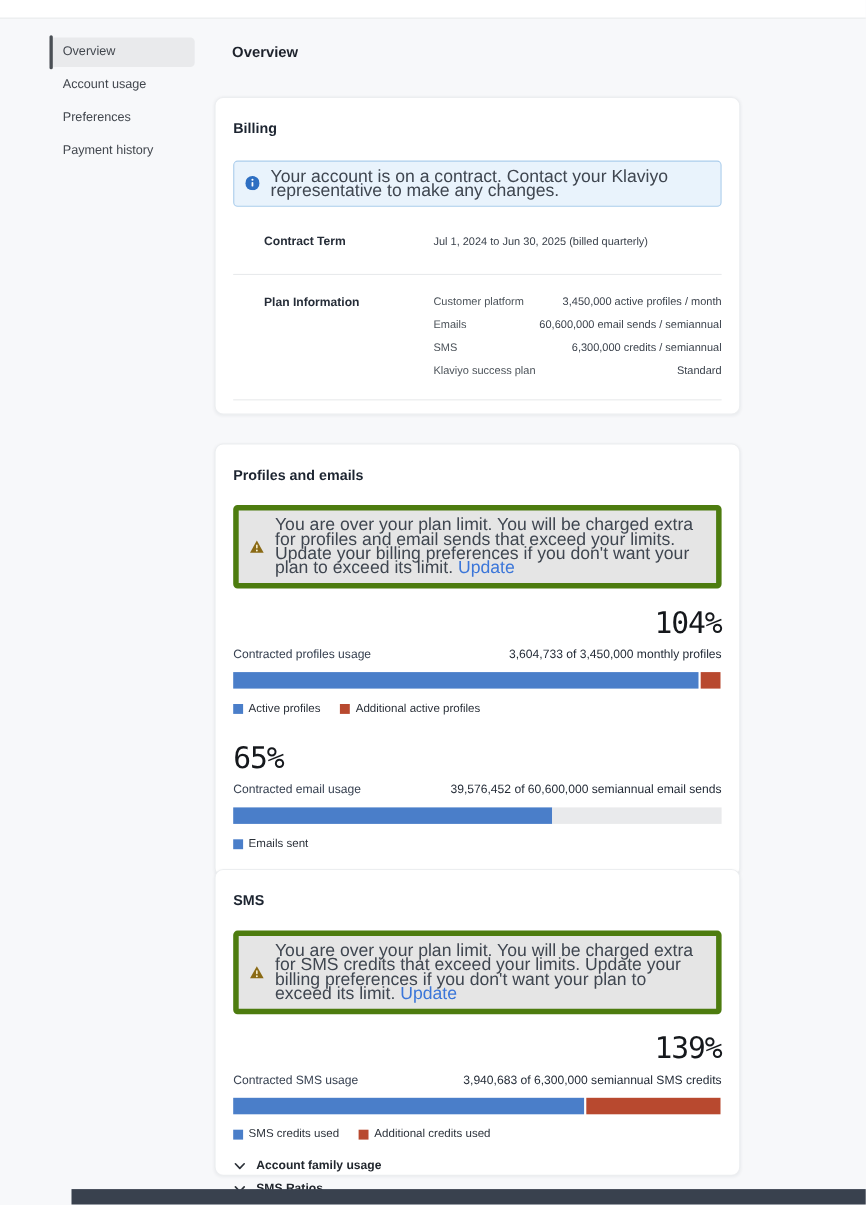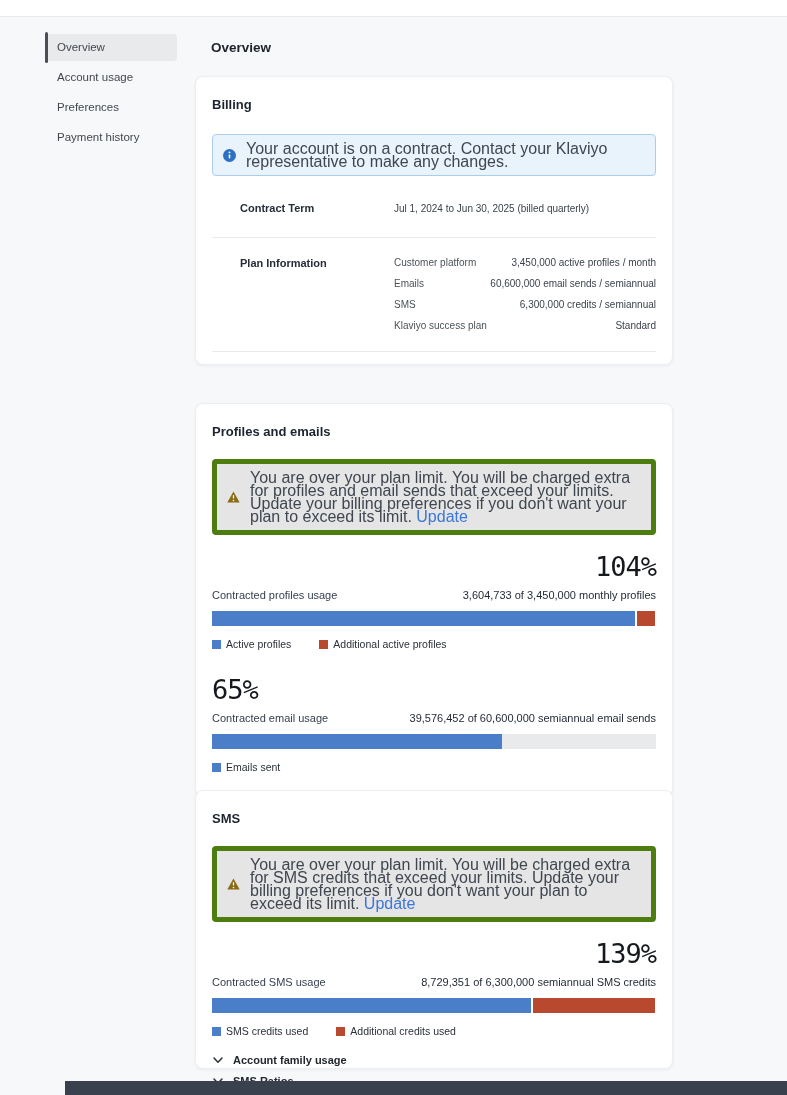--- a/index.html
+++ b/index.html
@@ -31,21 +31,21 @@
   }
   
   .main { position: absolute; left: 195px; top: 34px; width: 478px; }
   .page-title { font-size: 13.5px; font-weight: bold; color: #1d222b; padding: 6px 0 0 16px; }
   .card {
     position: absolute; left: 195px; width: 478px;
     background: #ffffff; border: 1px solid #eceef0; border-radius: 8px;
     box-shadow: 0 1px 3px rgba(20,30,50,0.06);
     padding: 20px 16px 16px 16px;
   }
-  .card-billing { top: 76px; height: 289px; }
+  .card-billing { top: 88px; height: 289px; }
   .card-profiles { top: 403px; height: 394px; }
   .card-sms { top: 790px; height: 279px; }
   .card-title { font-size: 13px; font-weight: bold; color: #1c2430; }
   
   .banner {
     display: flex; align-items: flex-start;
     border-radius: 4px; padding: 7px 10px;
     font-size: 16px; line-height: 13px; color: #3f4650;
   }
   .banner-info { background: #e9f3fc; border: 1px solid #abcdec; margin-top: 22px; align-items: center; }
@@ -69,21 +69,21 @@
   }
   .pct-profiles { margin-top: 16px; text-align: right; }
   .pct-second { margin-top: 24px; }
   .usage-head { display: flex; justify-content: space-between; margin-top: 7px; font-size: 11px; }
   .usage-label { color: #374151; }
   .usage-detail { color: #1f2733; }
   .bar { display: flex; margin-top: 10px; height: 15px; width: 100%; background: #ffffff; }
   .bar .seg-blue { height: 100%; }
   .bar .seg-red { height: 100%; margin-left: 2px; }
   .bar .seg-rest { height: 100%; flex: 1; }
-  .legend { display: flex; gap: 28px; margin-top: 12px; font-size: 10.5px; color: #2b313a; }
+  .legend { display: flex; gap: 18px; margin-top: 12px; font-size: 10.5px; color: #2b313a; }
   .legend-item { display: flex; align-items: center; }
   .swatch { width: 9px; height: 9px; margin-right: 5px; display: inline-block; }
   
   .collapse-row { display: flex; align-items: center; margin-top: 17px; cursor: pointer; }
   .collapse-row .chev { margin-right: 9px; display: inline-flex; }
   .collapse-label { font-size: 11px; font-weight: 600; color: #22272e; }
   
   .bottom-strip {
     position: absolute; left: 65px; top: 1081px; width: 722px; height: 14px;
     background: #39414e;
@@ -230,21 +230,21 @@
           <rect x="5.8" y="4.1" width="1.4" height="3.6" rx="0.7" fill="#fbf4d5"></rect>
           <circle cx="6.5" cy="9.5" r="0.85" fill="#fbf4d5"></circle>
         </svg>
     </span>
     <span class="banner-text"><span>You are over your plan limit. You will be charged extra for SMS credits that exceed your limits. Update your billing preferences if you don't want your plan to exceed its limit.</span> <a class="update-link">Update</a></span>
   </div>
 
   <div class="pct pct-profiles">139%</div>
   <div class="usage-head">
     <span class="usage-label">Contracted SMS usage</span>
-    <span class="usage-detail">8,729,351 of 6,300,000 semiannual SMS credits</span>
+    <span class="usage-detail">3,940,683 of 6,300,000 semiannual SMS credits</span>
   </div>
   <div class="bar">
     <div class="seg-blue" style="width: 71.8%; background: rgb(74, 126, 201);"></div>
     <div class="seg-red" style="width: 27.6%; background: rgb(184, 73, 47);"></div>
   </div>
   <div class="legend">
     <span class="legend-item">
       <span class="swatch" style="background: rgb(74, 126, 201);"></span>
       <span>SMS credits used</span>
     </span>

